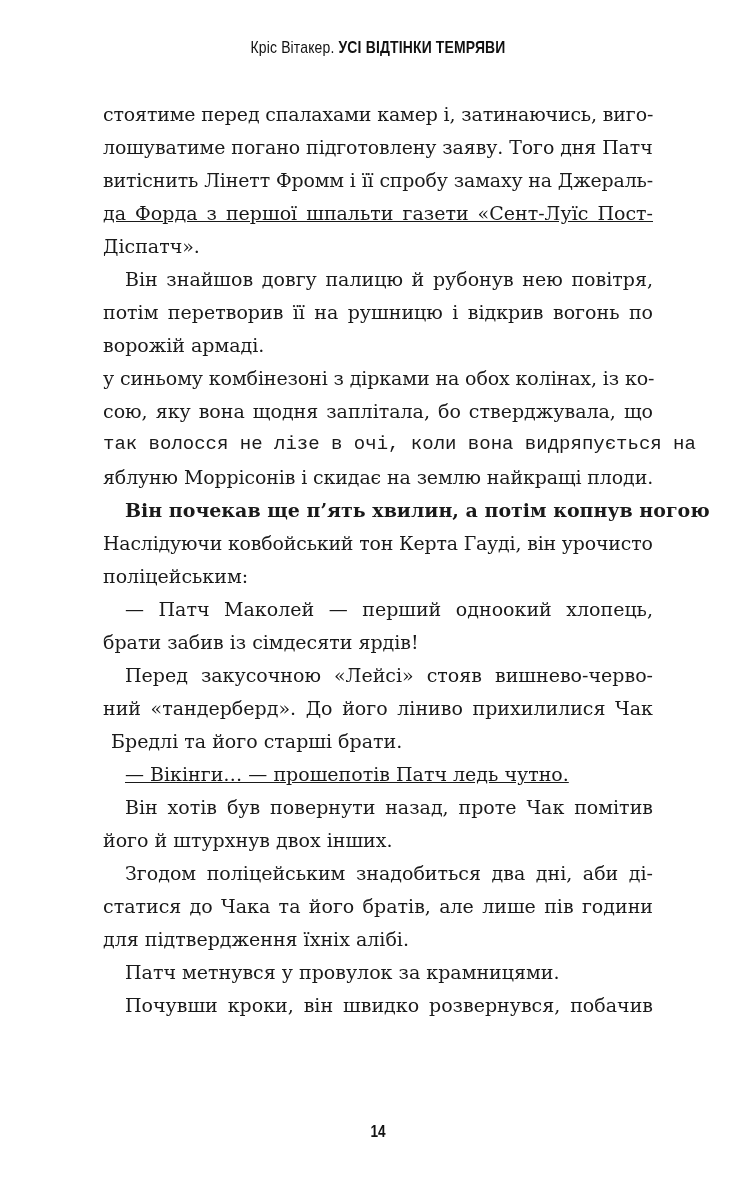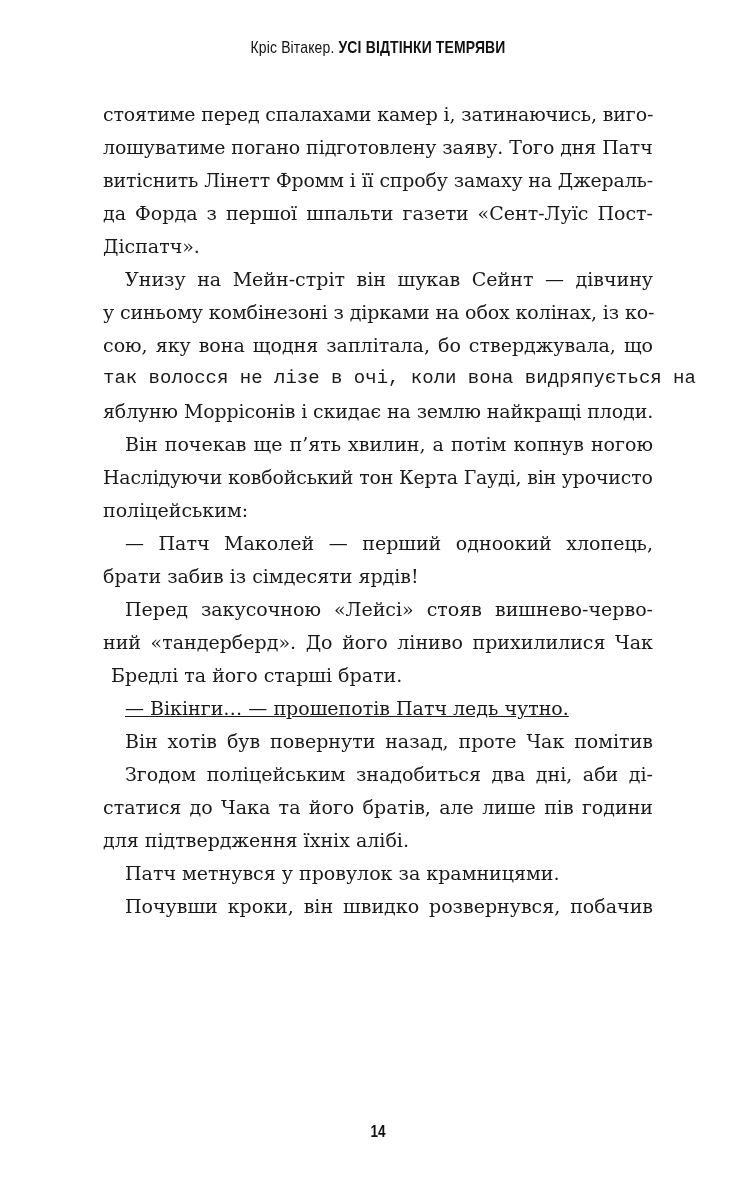--- a/index.html
+++ b/index.html
@@ -32,49 +32,54 @@
 <div class="header">
   <span class="author">Кріс Вітакер.</span>
   <span class="title">УСІ ВІДТІНКИ ТЕМРЯВИ</span>
 </div>
 
 <div class="text" id="body-text">
     <div>
       <span class="line" style="white-space: nowrap; letter-spacing: -0.128801px; transform: scaleX(0.996377); transform-origin: left center;">стоятиме перед спалахами камер і, затинаючись, виго-</span>
       <span class="line" style="white-space: nowrap; letter-spacing: -0.0720721px; transform: scaleX(0.996377); transform-origin: left center;">лошуватиме погано підготовлену заяву. Того дня Патч</span>
       <span class="line" style="white-space: nowrap; letter-spacing: -0.128801px; transform: scaleX(0.996377); transform-origin: left center;">витіснить Лінетт Фромм і її спробу замаху на Джераль-</span>
-      <span class="line" style="white-space: nowrap;">да Форда з першої шпальти газети «Сент-Луїс Пост-</span>
+      <span class="line" style="white-space: nowrap; text-decoration: underline;">да Форда з першої шпальти газети «Сент-Луїс Пост-</span>
       <span class="line last" style="white-space: nowrap;">Діспатч».</span>
     </div>
     <div>
-      <span class="line" style="text-indent: 22px; white-space: nowrap;">Унизу на Мейн-стріт він шукав Сейнт — дівчину</span>
+      <span class="line" style="text-indent: 22px; white-space: nowrap;">Він знайшов довгу палицю й рубонув нею повітря,</span>
+      <span class="line" style="white-space: nowrap;">потім перетворив її на рушницю і відкрив вогонь по</span>
+      <span class="line last" style="white-space: nowrap;">ворожій армаді.</span>
+    </div>
+    <div>
       <span class="line" style="white-space: nowrap; letter-spacing: -0.114695px;">у синьому комбінезоні з дірками на обох колінах, із ко-</span>
       <span class="line" style="white-space: nowrap;">сою, яку вона щодня заплітала, бо стверджувала, що</span>
       <span class="line" style="white-space: nowrap; font-family: Liberation Mono, monospace;">так волосся не лізе в очі, коли вона видряпується на</span>
       <span class="line last" style="white-space: nowrap; letter-spacing: -0.100539px; transform: scaleX(0.996377); transform-origin: left center;">яблуню Моррісонів і скидає на землю найкращі плоди.</span>
     </div>
     <div>
-      <span class="line" style="text-indent: 22px; white-space: nowrap;">Він почекав ще п’ять хвилин, а потім копнув ногою</span>
+      <span class="line" style="text-indent: 22px; white-space: nowrap; font-weight: bold;">Він почекав ще п’ять хвилин, а потім копнув ногою</span>
       <span class="line" style="white-space: nowrap; letter-spacing: -0.156863px; transform: scaleX(0.994575); transform-origin: left center;">Наслідуючи ковбойський тон Керта Гауді, він урочисто</span>
       <span class="line last" style="white-space: nowrap;">поліцейським:</span>
     </div>
     <div>
       <span class="line" style="text-indent: 22px; white-space: nowrap;">— Патч Маколей — перший одноокий хлопець,</span>
       <span class="line last" style="white-space: nowrap;">брати забив із сімдесяти ярдів!</span>
     </div>
     <div>
       <span class="line" style="text-indent: 22px; white-space: nowrap;">Перед закусочною «Лейсі» стояв вишнево-черво-</span>
       <span class="line" style="white-space: nowrap;">ний «тандерберд». До його ліниво прихилилися Чак</span>
       <span class="line last" style="white-space: nowrap; margin-left: 8px;">Бредлі та його старші брати.</span>
     </div>
     <div>
       <span class="line last" style="text-indent: 22px; white-space: nowrap; text-decoration: underline;">— Вікінги… — прошепотів Патч ледь чутно.</span>
     </div>
     <div>
       <span class="line" style="text-indent: 22px; white-space: nowrap;">Він хотів був повернути назад, проте Чак помітив</span>
+      <span class="line last" style="white-space: nowrap;">його й штурхнув двох інших.</span>
     </div>
     <div>
       <span class="line" style="text-indent: 22px; white-space: nowrap;">Згодом поліцейським знадобиться два дні, аби ді-</span>
       <span class="line" style="white-space: nowrap;">статися до Чака та його братів, але лише пів години</span>
       <span class="line last" style="white-space: nowrap;">для підтвердження їхніх алібі.</span>
     </div>
     <div>
       <span class="line last" style="text-indent: 22px; white-space: nowrap;">Патч метнувся у провулок за крамницями.</span>
     </div>
     <div>

